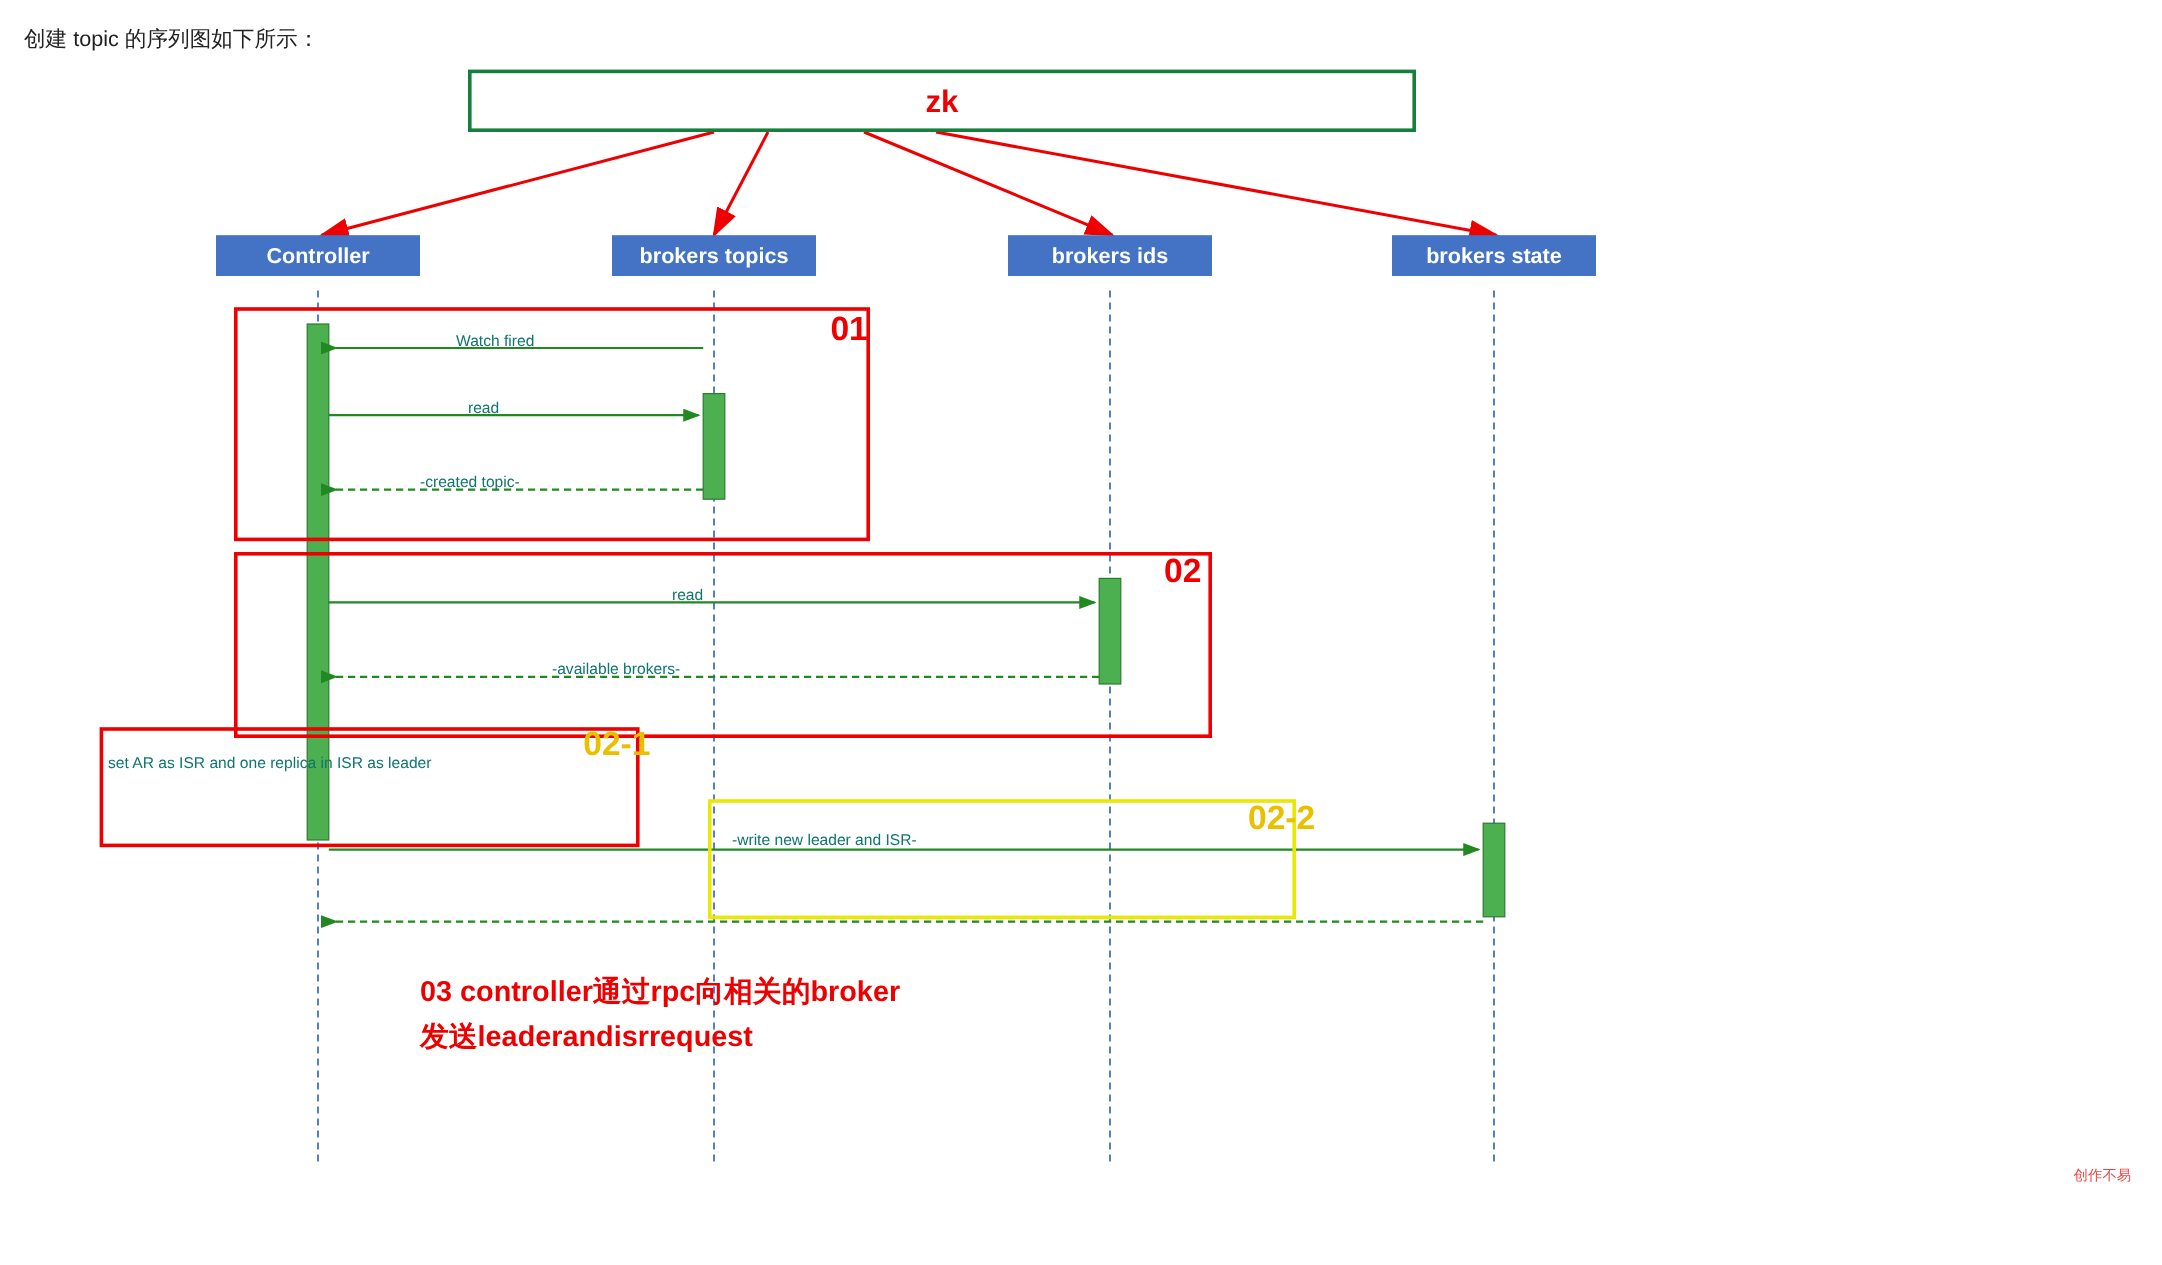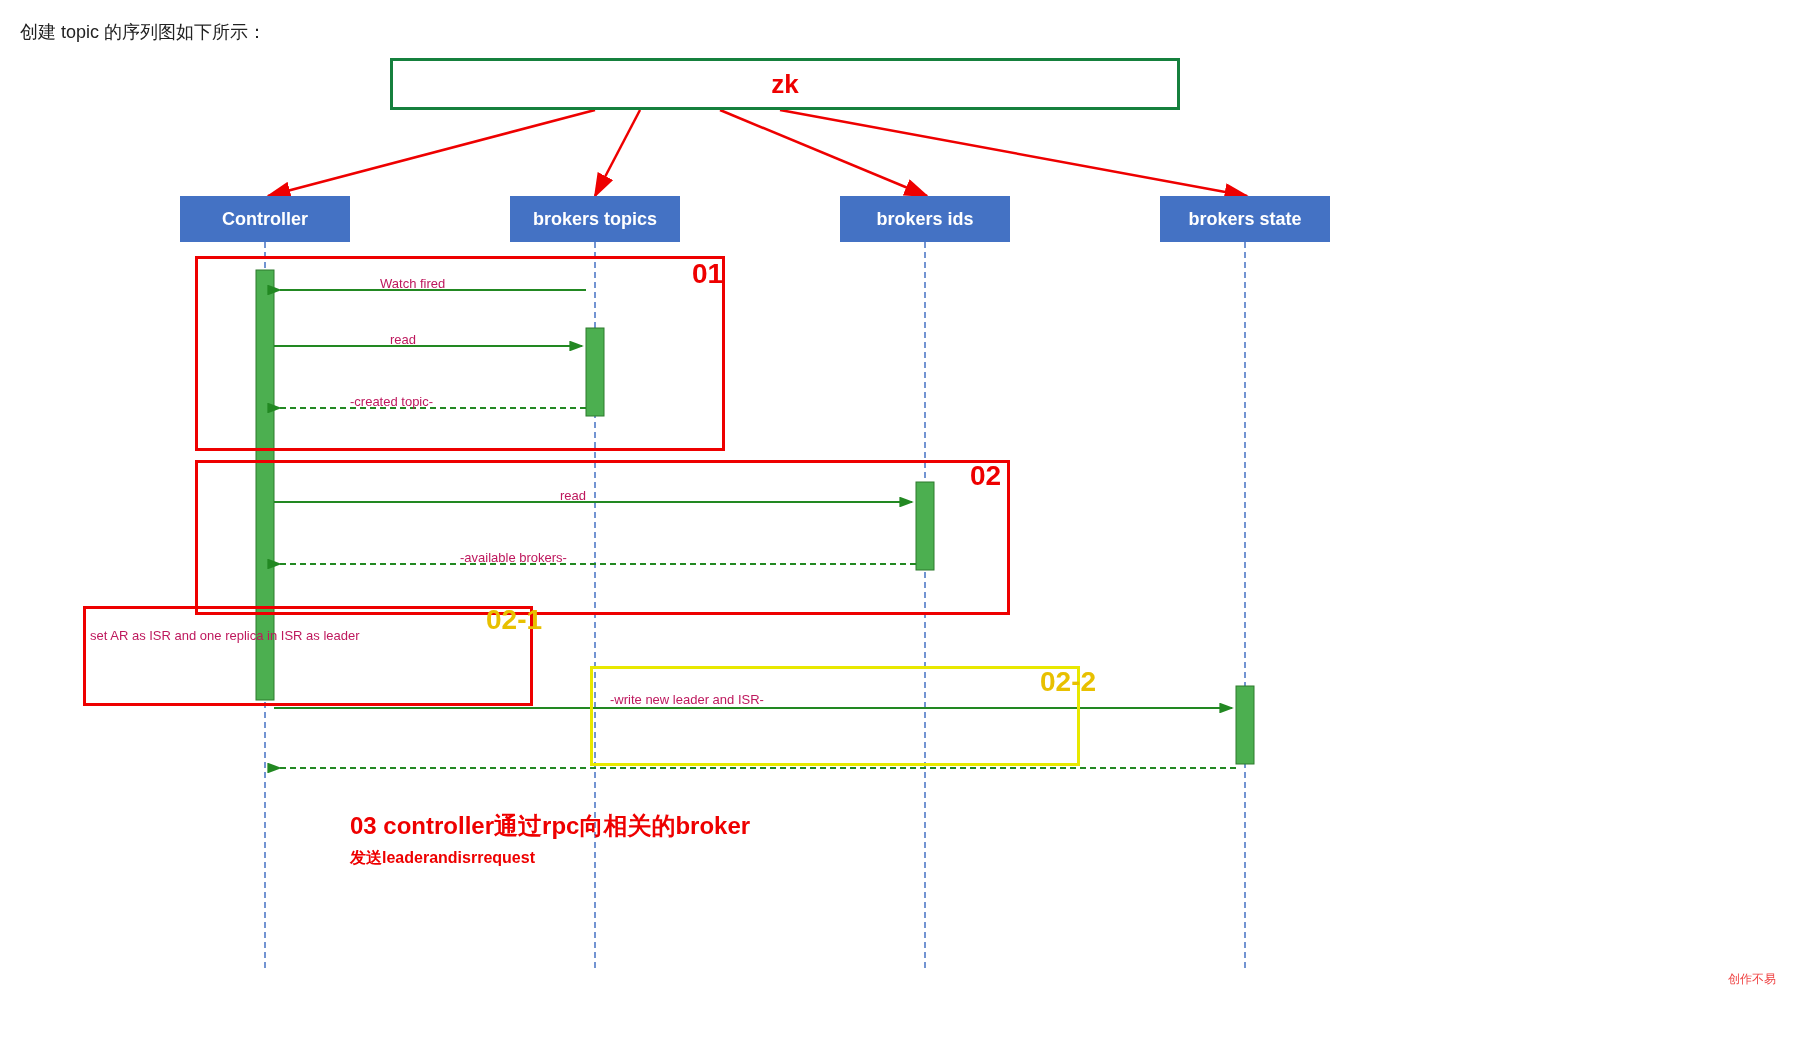--- a/index.html
+++ b/index.html
@@ -42,33 +42,33 @@
     }
     .zk-label {
       font-size: 26px;
       font-weight: bold;
       color: #e00;
     }
     
     .participant-box {
       position: absolute;
       width: 170px;
-      height: 46px;
+      height: 34px;
       background: #4472c4;
       display: flex;
       align-items: center;
       justify-content: center;
       color: #fff;
       font-size: 18px;
       font-weight: bold;
     }
     .msg-label {
       position: absolute;
       font-size: 13px;
-      color: #be185d;
+      color: #0f766e;
       white-space: nowrap;
     }
     
     .seq-box {
       position: absolute;
       border: 3px solid #e00;
       background: transparent;
     }
     .seq-box-yellow {
       position: absolute;
@@ -219,21 +219,21 @@
       <span>-write new leader and ISR-</span>
     </div>
 
     <div class="msg-label" style="left:70px; top:580px; font-size:13px;">
       <span>set AR as ISR and one replica in ISR as leader</span>
     </div>
 
     <div class="bottom-text" style="left:330px; top:762px; font-size:24px;">
       <span>03 controller通过rpc向相关的broker</span>
     </div>
-    <div class="bottom-text" style="left:330px; top:800px; font-size:16px;">
+    <div class="bottom-text" style="left:330px; top:800px; font-size:24px;">
       <span>发送leaderandisrrequest</span>
     </div>
 
     <div class="watermark" style="position:absolute; bottom:20px; right:4px; font-size:12px; color:#ef4444;">
       <span>创作不易</span>
     </div>
 
   </div>
 </div>
 

